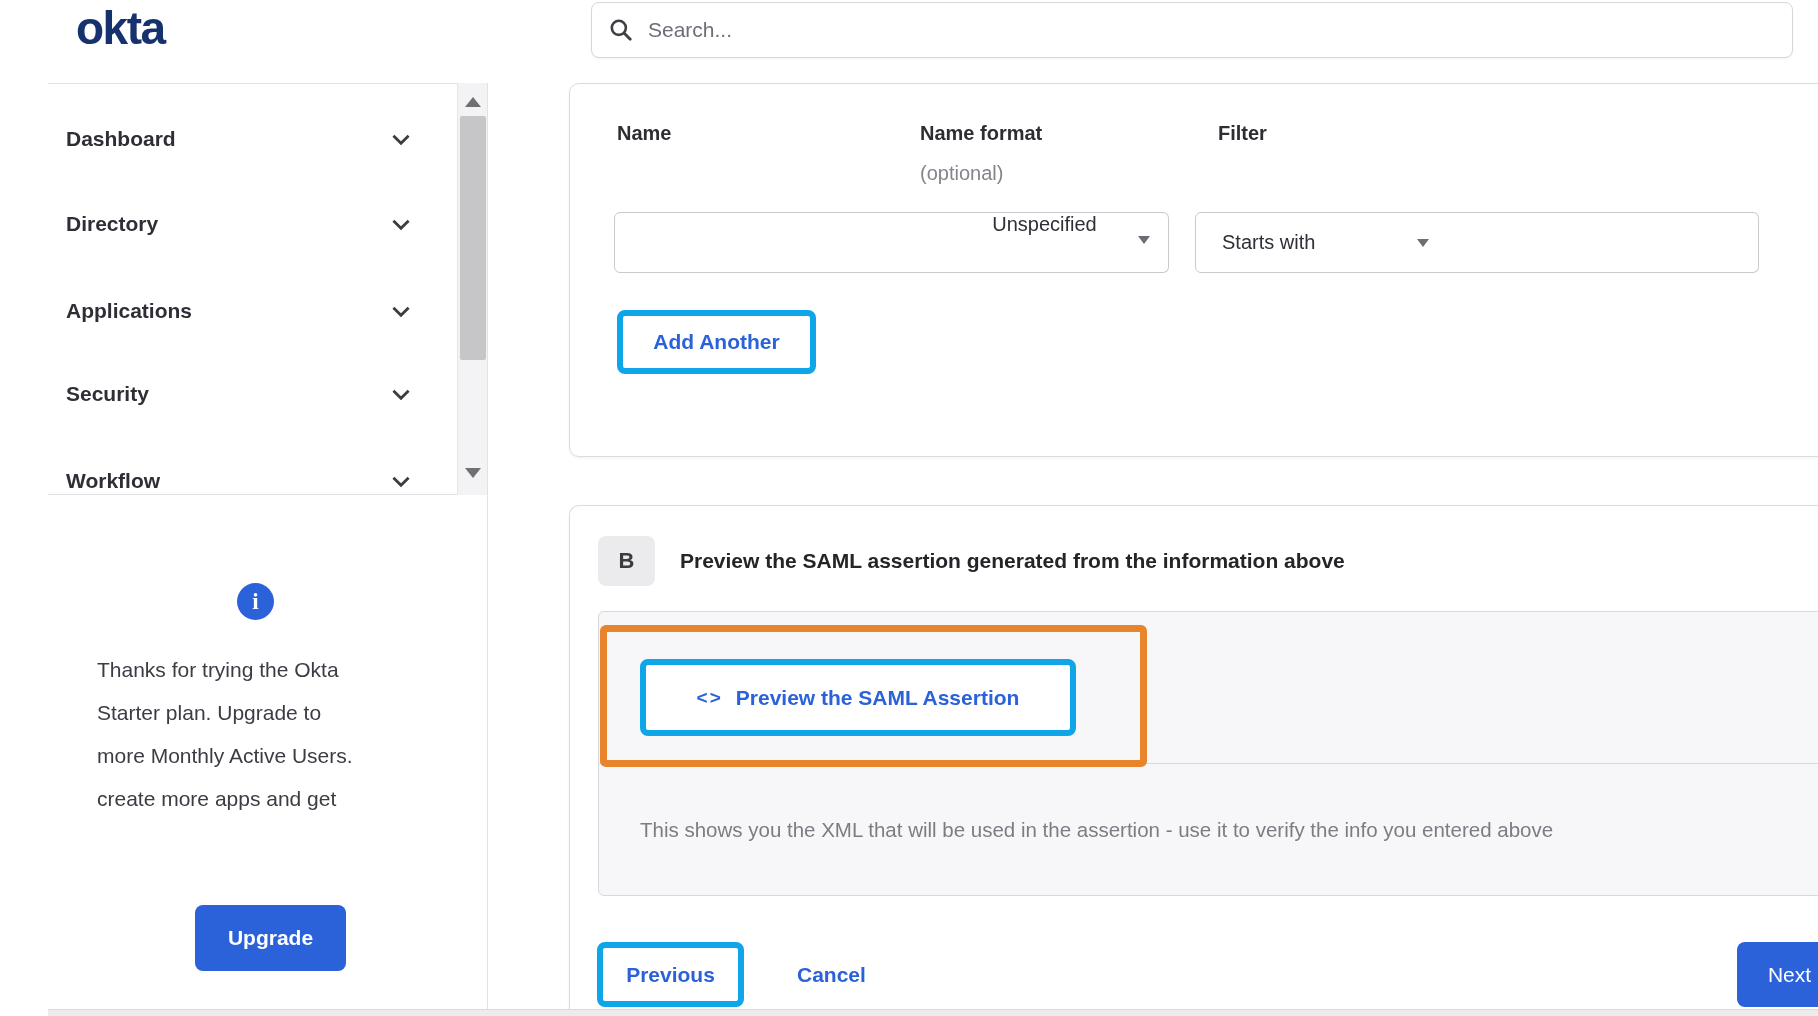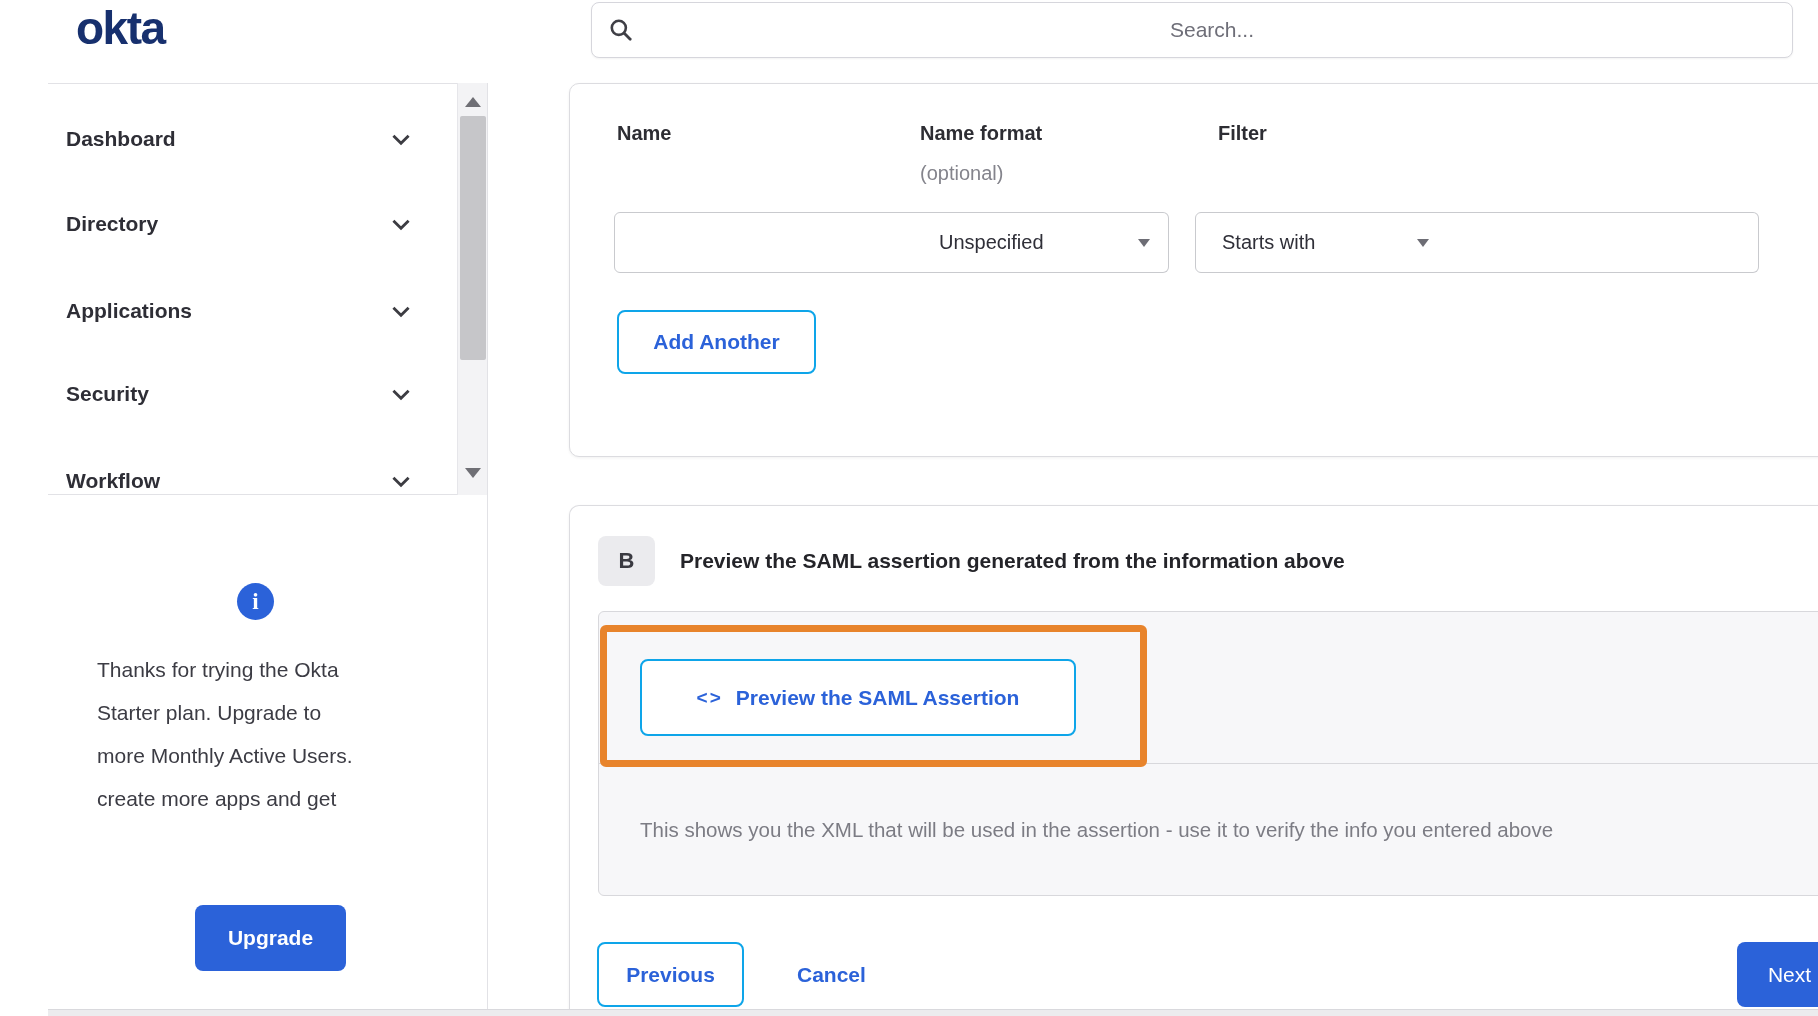--- a/index.html
+++ b/index.html
@@ -8,21 +8,21 @@
   .abs { position:absolute; }
   #stage { position:relative; width:1818px; height:1016px; background:#fff;margin-left:48px; }
 
   
   .logo { left:28px; top:0px; font-size:46px; font-weight:800; letter-spacing:-1.5px;
           color:#17306e; line-height:56px; }
   .search-box { left:543px; top:2px; width:1202px; height:56px; background:#fff;
                 border:1px solid #d6d6dc; border-radius:8px; display:flex; align-items:center;
                 padding:0 16px; box-shadow:0 1px 2px rgba(0,0,0,0.05); }
   .search-box input { border:none; outline:none; flex:1; font-size:21px; color:#3c3c44;
-                      font-family:"Liberation Sans", sans-serif; background:transparent; margin-left:14px;text-align:center; }
+                      font-family:"Liberation Sans", sans-serif; background:transparent; margin-left:14px; }
   .search-box input::placeholder { color:#6e6e78; }
 
   
   .col-divider { left:439px; top:83px; width:1px; height:933px; background:#e2e2e6; }
   .sidebar-nav { left:0; top:83px; width:439px; height:412px; background:#fff;
                  border-top:1px solid #e2e2e6; border-bottom:1px solid #e2e2e6; }
   .nav-item { position:absolute; left:0; width:400px; height:46px; display:flex;
               align-items:center; padding-left:18px; cursor:pointer; }
   .nav-item .lbl { font-size:21px; font-weight:600; color:#2e2e36; }
   .nav-item svg { position:absolute; left:340px; top:10px; }
@@ -61,21 +61,21 @@
   .tinput { position:absolute; top:128px; height:61px; background:#fff;
             border:1px solid #c9cace; font-size:20px; color:#2f2f38; padding:0 16px;
             font-family:"Liberation Sans", sans-serif; outline:none; }
   .tselect { position:absolute; top:128px; height:61px; background:#fff;
              border:1px solid #c9cace; display:flex; align-items:center;
              padding:0 18px 0 26px; font-size:20px; color:#2f2f38; cursor:pointer; }
   .tselect .caret { margin-left:auto; width:0; height:0;
                     border-left:6px solid transparent; border-right:6px solid transparent;
                     border-top:8px solid #6d6d75; }
 
-  .btn-outline { border:2px solid #0ea5e9; border-radius:8px; background:#fff;
+  .btn-outline { border:6px solid #0ea5e9; border-radius:8px; background:#fff;
                  color:#2b62d9; font-size:21px; font-weight:700; display:flex;
                  align-items:center; justify-content:center; cursor:pointer; }
   .btn-solid { background:#2b62d9; border-radius:8px; color:#fff; font-size:21px;
                font-weight:400; display:flex; align-items:center; justify-content:center;
                cursor:pointer; }
 
   #add-another { position:absolute; left:47px; top:226px; width:199px; height:64px; }
 
   .b-badge { position:absolute; left:28px; top:30px; width:57px; height:50px;
              background:#ebebee; border-radius:8px; display:flex; align-items:center;
@@ -170,21 +170,21 @@
 
   <div class="abs upgrade-btn">Upgrade</div>
 
   <div class="abs card" id="card-form">
     <div class="fld-label" style="left:47px;  top:38px;">Name</div>
     <div class="fld-label" style="left:350px; top:38px;">Name format</div>
     <div class="fld-hint" style="left:350px; top:78px;">(optional)</div>
     <div class="fld-label" style="left:648px; top:38px;">Filter</div>
 
     <input class="tinput" style="left: 44px; width: 300px; border-radius: 6px 0px 0px 6px;" value="">
-    <div class="tselect" style="left:343px; width:256px; border-radius:0 6px 6px 0; border-left:none;">
+    <div class="tselect" style="left:343px; width:256px; border-radius:0 6px 6px 0; border-left:none;flex-direction:column;">
       <span>Unspecified</span>
       <span class="caret"></span>
     </div>
     <div class="tselect" style="left:625px; width:253px; border-radius:6px 0 0 6px;">
       <span>Starts with</span>
       <span class="caret"></span>
     </div>
     <input class="tinput" style="left: 877px; width: 312px; border-radius: 0px 6px 6px 0px; border-left: none;" value="">
 
     <div class="btn-outline" id="add-another">Add Another</div>

